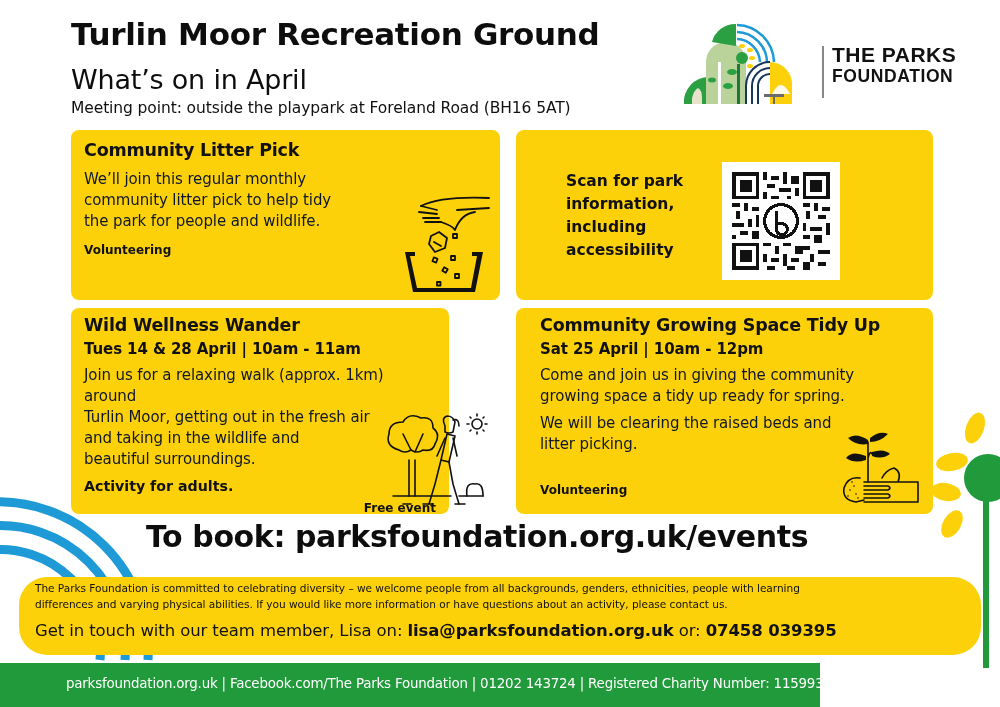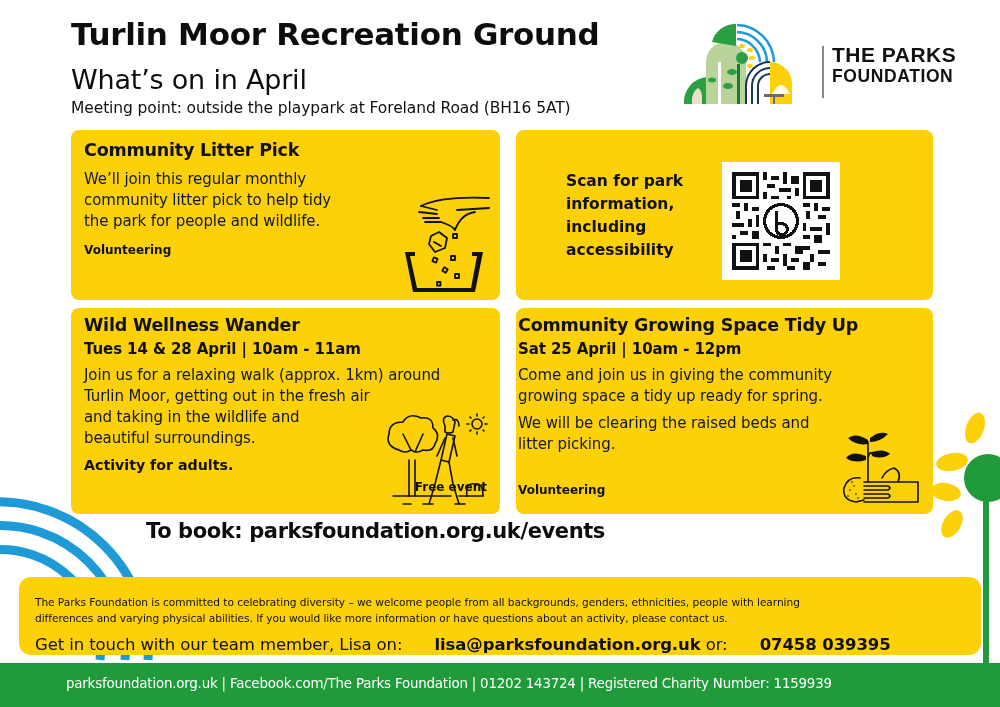--- a/index.html
+++ b/index.html
@@ -18,34 +18,34 @@
 
   .card { position: absolute; background: #fdd10a; border-radius: 8px; }
   .card .c-title { font-size: 17.5px; font-weight: bold; color: #111; letter-spacing: -0.2px; }
   .card .c-date { font-size: 15px; font-weight: bold; color: #111; margin-top: 5px; letter-spacing: -0.1px; }
   .card .c-body { font-size: 15px; color: #0f172a; line-height: 21px; margin-top: 6px; letter-spacing: -0.1px; }
   .card .c-tag { font-size: 12px; font-weight: bold; color: #111; }
   .card .c-note { font-size: 14.2px; font-weight: bold; color: #111; }
 
   #card1 { left: 71px; top: 130px; width: 429px; height: 170px; padding: 10px 13px; }
   #card2 { left: 516px; top: 130px; width: 417px; height: 170px; padding-left: 38px; }
-  #card3 { left: 71px; top: 308px; width: 429px; height: 206px; padding: 7px 13px; }
-  #card4 { left: 516px; top: 308px; width: 417px; height: 206px; padding: 7px 2px; }
+  #card3 { left: 71px; top: 308px; width: 378px; height: 206px; padding: 7px 13px; }
+  #card4 { left: 516px; top: 308px; width: 417px; height: 206px; padding: 7px 24px; }
 
   .scan-text { position: absolute; left: 50px; top: 40px; font-size: 15.5px; font-weight: bold; line-height: 23px; color: #111; }
   .qr { position: absolute; left: 206px; top: 32px; width: 118px; height: 118px; background: #fff; padding: 10px; }
 
-  .book { position: absolute; left: 146px; top: 519px; font-size: 21px; font-weight: bold; color: #0d0d0d; letter-spacing: -0.4px; }
-
-  .info { position: absolute; left: 19px; top: 577px; width: 962px; height: 78px; background: #fdd10a; border-radius: 12px; padding: 17px 18px 0 16px; }
+  .book { position: absolute; left: 146px; top: 519px; font-size: 30px; font-weight: bold; color: #0d0d0d; letter-spacing: -0.4px; }
+
+  .info { position: absolute; left: 19px; top: 577px; width: 962px; height: 78px; background: #fdd10a; border-radius: 28px; padding: 3px 18px 0 16px; }
   .info .i-text { font-size: 10.6px; line-height: 16px; color: #111; letter-spacing: -0.05px; }
   .info .i-contact { margin-top: 9px; font-size: 16.5px; color: #111; letter-spacing: -0.1px; white-space: nowrap; }
-  .info .i-contact b { font-weight: bold; margin-left: 27px; }
-
-  .footer { position: absolute; left: 0; top: 663px; width: 1000px; height: 44px; background: #219a3b; text-decoration: underline; }
+  .info .i-contact b { font-weight: bold; }
+
+  .footer { position: absolute; left: 0; top: 663px; width: 820px; height: 44px; background: #219a3b; text-decoration: underline; }
   .footer-text { position: absolute; left: 66px; top: 13px; font-size: 13.4px; color: #ffffff; letter-spacing: -0.2px; white-space: nowrap; }
 
   .deco { position: absolute; pointer-events: none; }
 </style>
 </head>
 <body>
 
 <svg class="deco" style="left:0;top:480px;" width="200" height="190" viewBox="0 0 200 190">
   <g fill="none" stroke="#1e9ad6" stroke-width="9">
     <path d="M-10,22 A150,150 0 0 1 148,180"></path>

